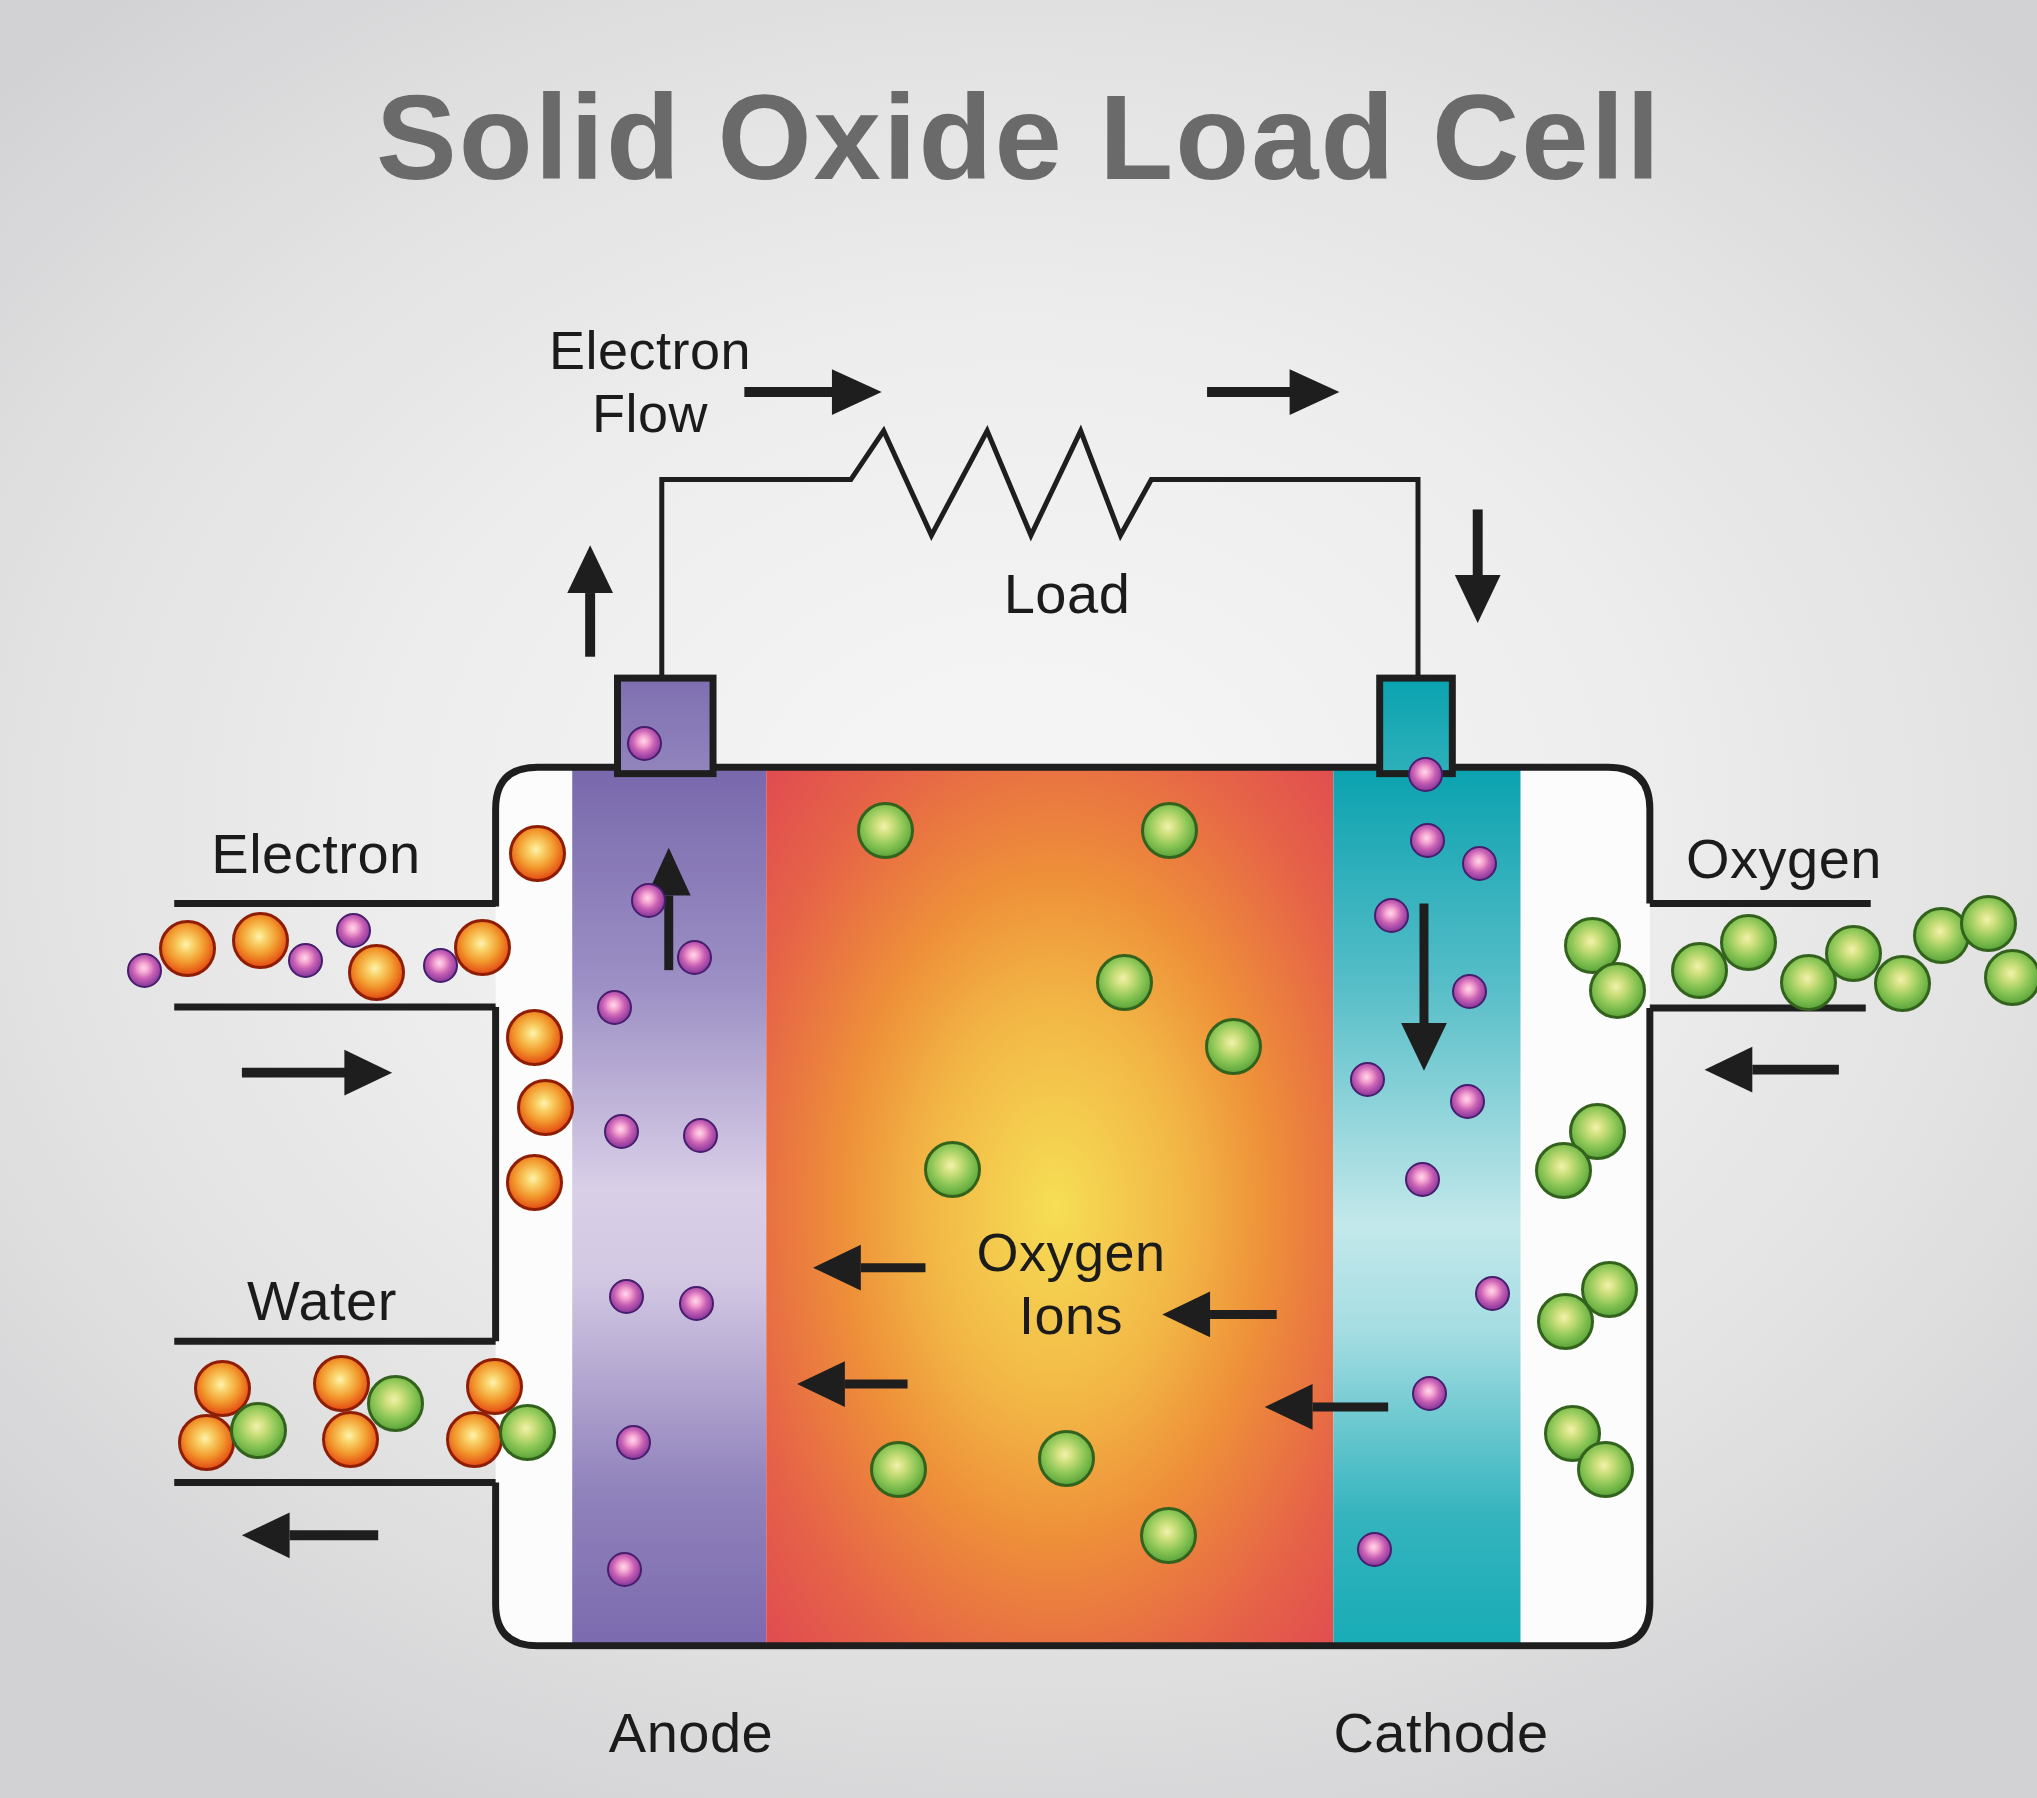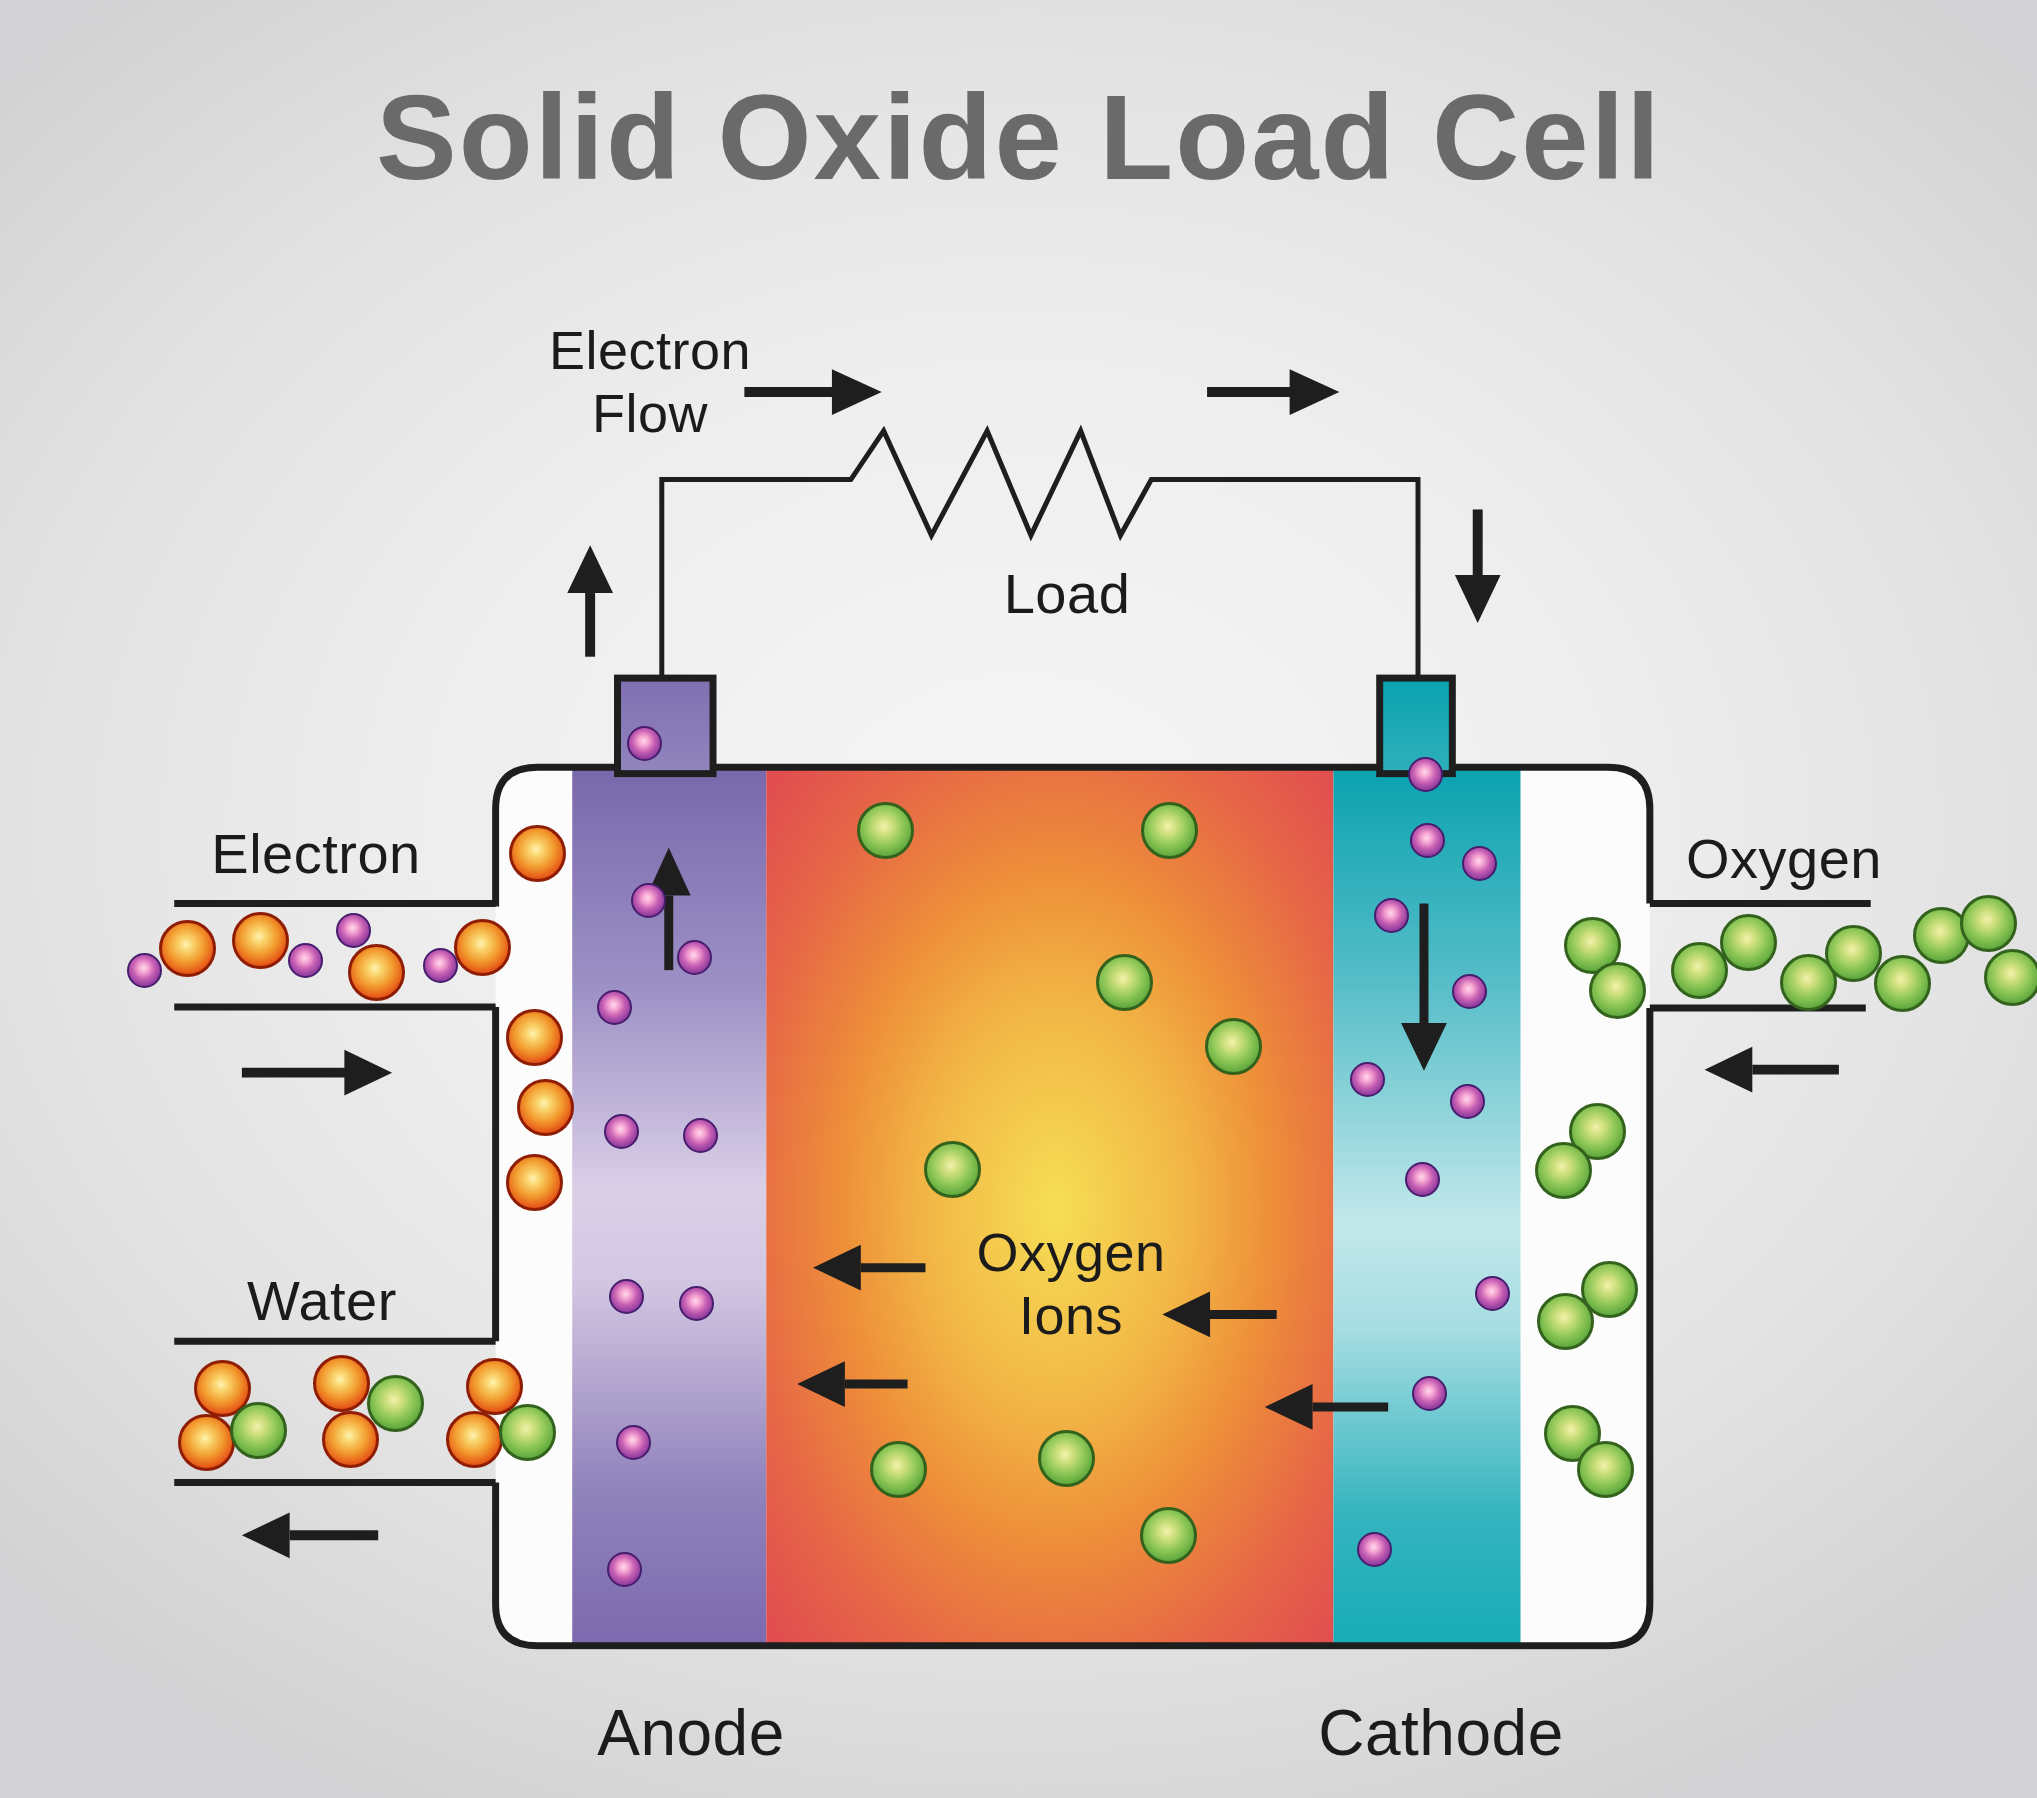--- a/index.html
+++ b/index.html
@@ -22,21 +22,21 @@
   }
   .title{
     font-size:121px;
     font-weight:bold;
     color:#6a6a6a;
     letter-spacing:2px;
     white-space:nowrap;
   }
   .lbl-56{font-size:56px;}
   .lbl-54{font-size:54px;}
-  .lbl-64{font-size:64px;}
+  .lbl-64{font-size:56px;}
   .sphere{position:absolute;border-radius:50%;box-sizing:border-box;}
   .sphere-h{
     background:radial-gradient(circle at 47% 42%, #fff3b0 0%, #f9d26a 18%, #f29b2e 45%, #e65617 72%, #d63c10 100%);
     border:3px solid #8e1d04;
   }
   .sphere-o{
     background:radial-gradient(circle at 47% 42%, #f2f2ac 0%, #cfe07e 20%, #8ec757 48%, #5da73c 75%, #479231 100%);
     border:3px solid #33621c;
   }
   .sphere-e{

